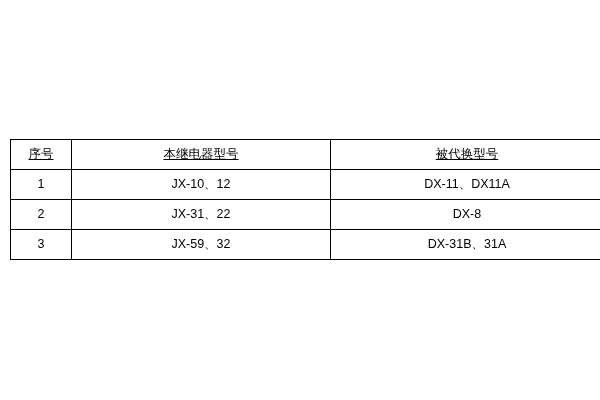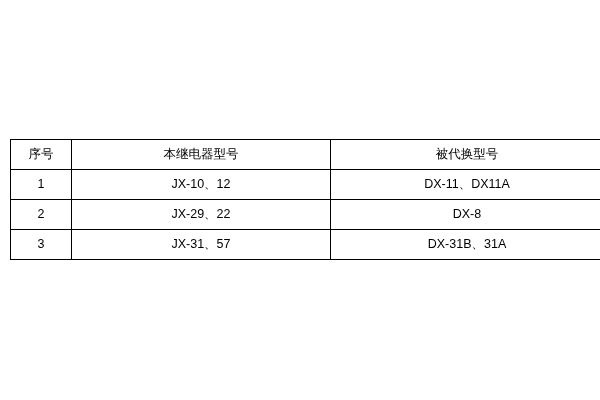--- a/index.html
+++ b/index.html
@@ -37,20 +37,21 @@
     text-align: center;
     vertical-align: middle;
     font-size: 12.5px;
     color: #000000;
     font-family: "Liberation Sans", sans-serif;
     line-height: 1.2;
     white-space: nowrap;
   }
   table.spec-table tr.header-row td {
     font-size: 12.5px;
+    text-decoration: underline;
   }
   .col-no { width: 56px; }
   .col-model { width: 254px; }
   .col-replace { width: 268px; }
 </style>
 </head>
 <body>
 
 <div class="page">
   <div class="table-wrap">
@@ -61,24 +62,24 @@
           <td class="col-model">本继电器型号</td>
           <td class="col-replace">被代换型号</td>
         </tr>
         <tr>
           <td class="col-no">1</td>
           <td class="col-model">JX-10、12</td>
           <td class="col-replace">DX-11、DX11A</td>
         </tr>
         <tr>
           <td class="col-no">2</td>
-          <td class="col-model">JX-29、22</td>
+          <td class="col-model">JX-31、22</td>
           <td class="col-replace">DX-8</td>
         </tr>
         <tr>
           <td class="col-no">3</td>
-          <td class="col-model">JX-31、57</td>
+          <td class="col-model">JX-59、32</td>
           <td class="col-replace">DX-31B、31A</td>
         </tr>
       </tbody>
     </table>
   </div>
 </div>
 
 </body></html>

